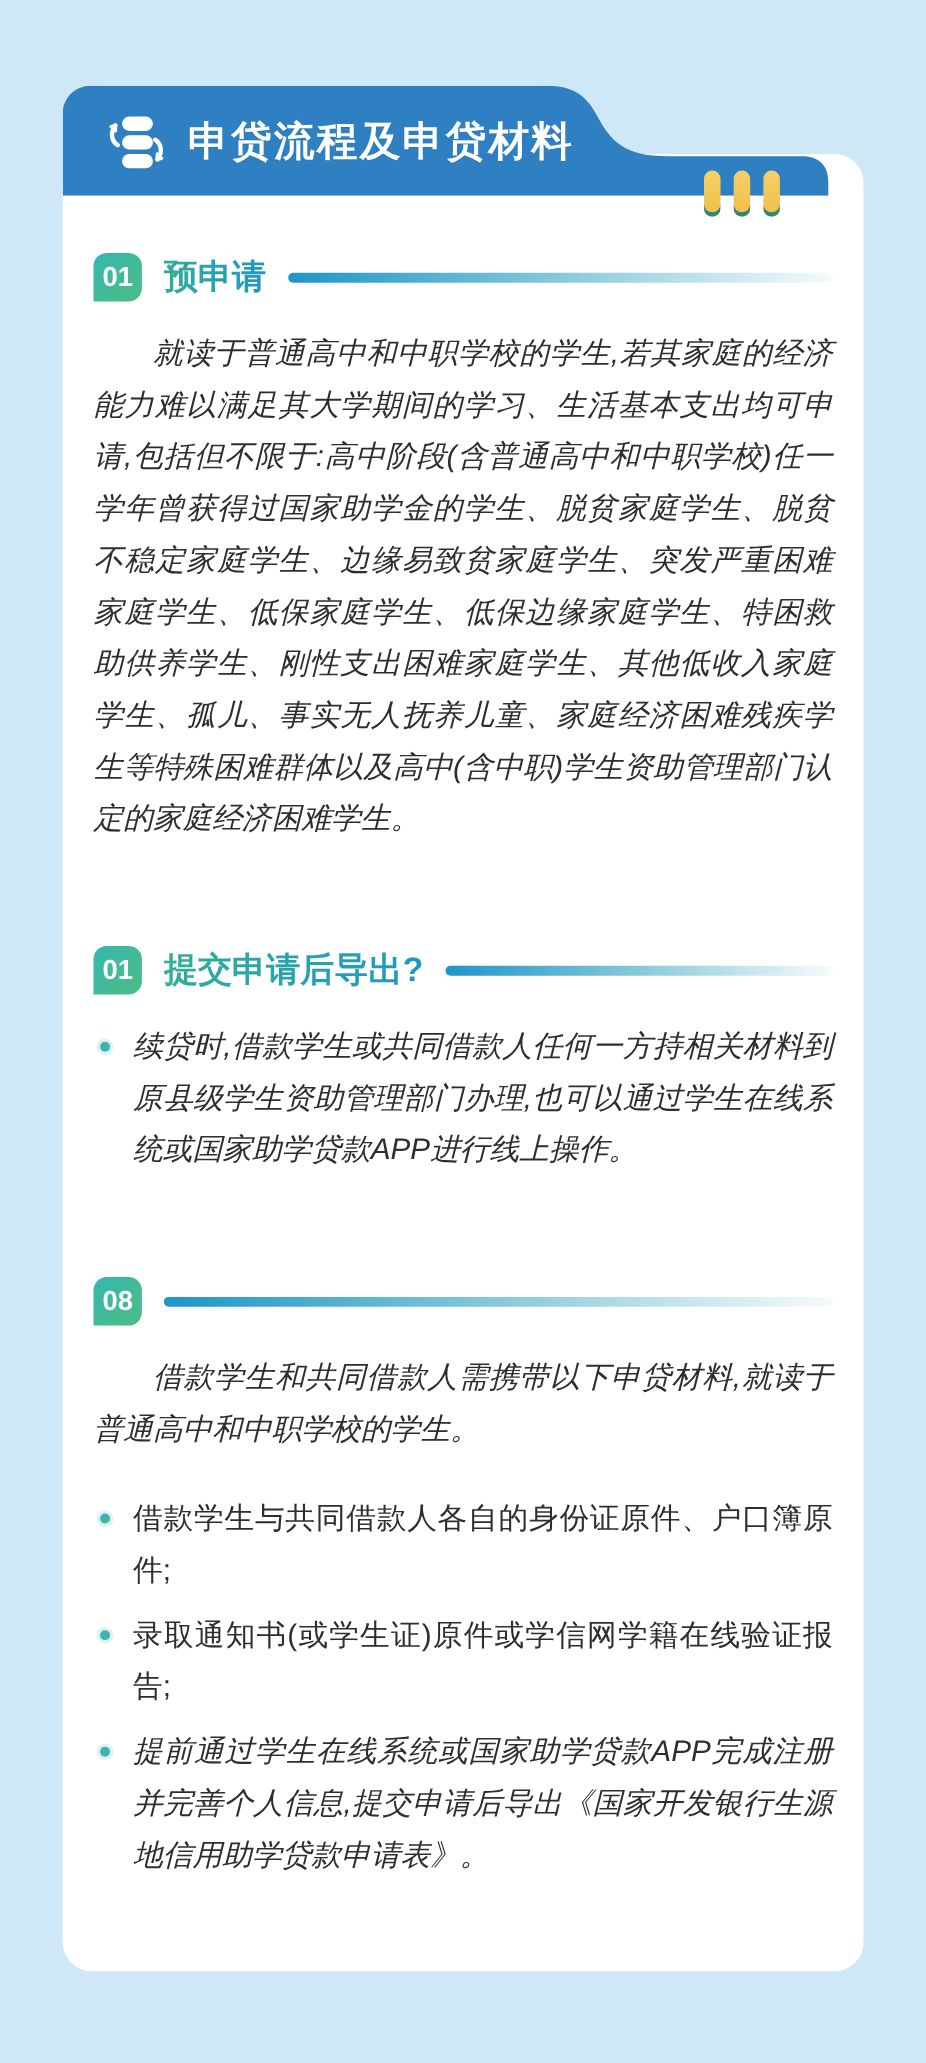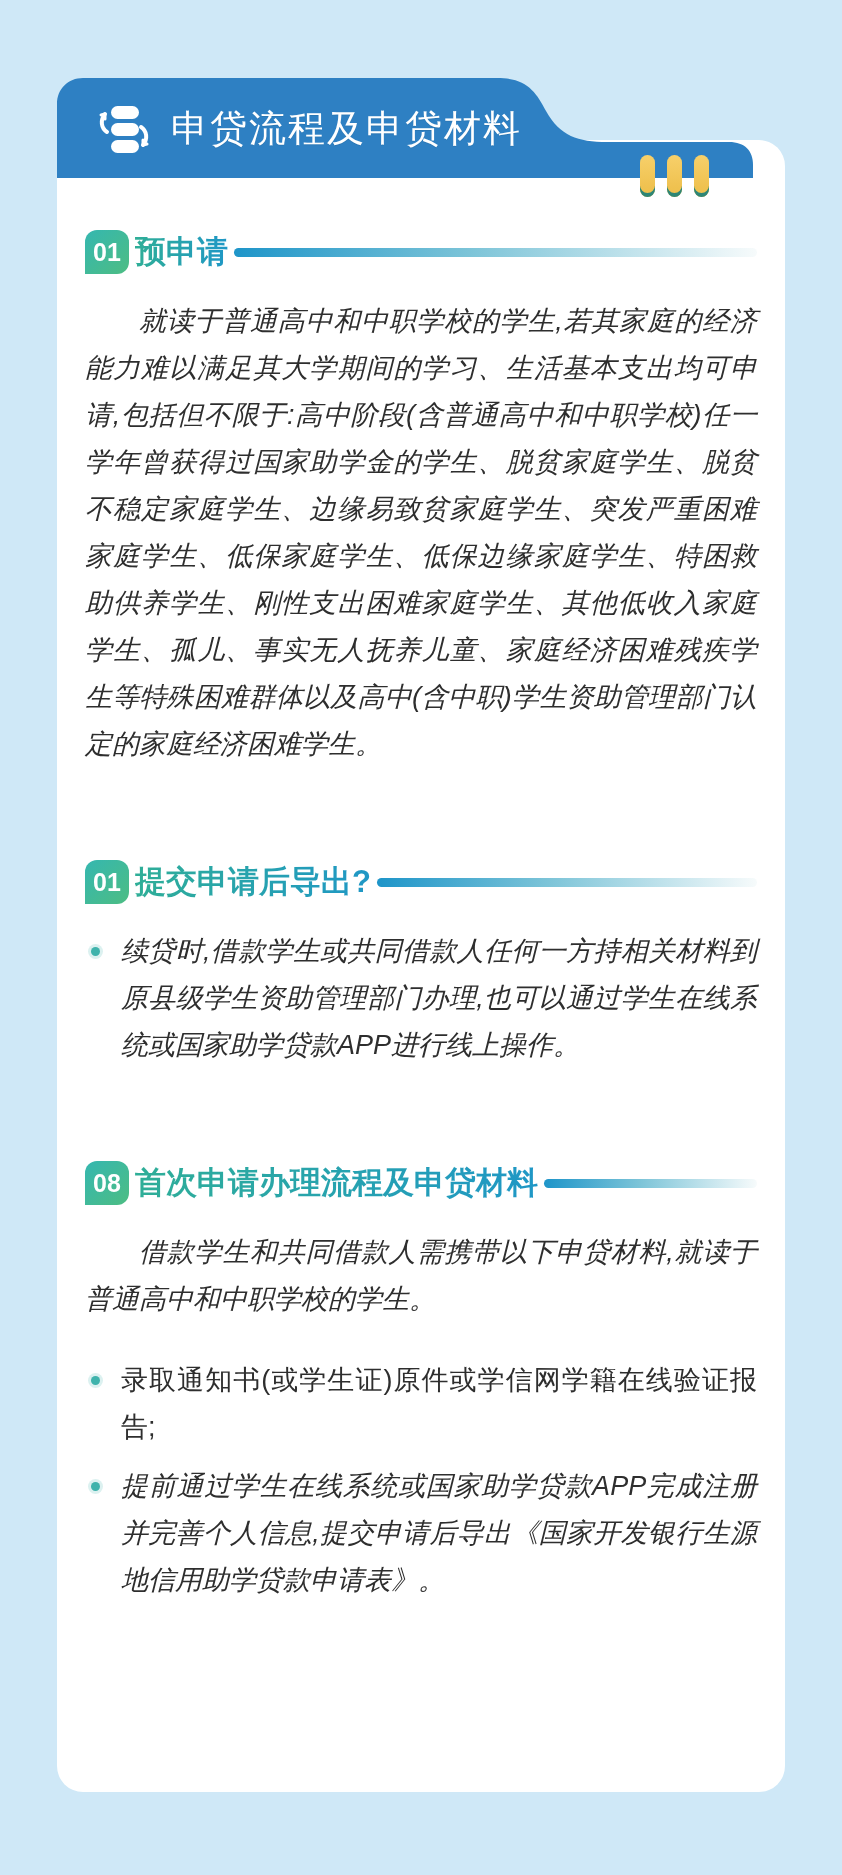--- a/index.html
+++ b/index.html
@@ -42,21 +42,21 @@
     left: 38px; top: 14px;
     height: 74px;
     display: flex;
     align-items: center;
     gap: 18px;
     z-index: 4;
   }
   .banner-title {
     color: #ffffff;
     font-size: 37px;
-    font-weight: normal;
+    font-weight: bold;
     letter-spacing: 2px;
     text-shadow: 0 1px 0 rgba(0,0,0,0.08);
     white-space: nowrap;
   }
   .pins {
     position: absolute;
     left: 640px;
     top: 155px;
     display: flex;
     gap: 12px;
@@ -67,21 +67,21 @@
     height: 42px;
     background: linear-gradient(180deg, #f7d06a 0%, #efc14f 80%);
     border-radius: 8px;
     box-shadow: inset 0 -4px 0 #2e8676;
   }
   .section { margin-bottom: 92px; }
   .section:last-child { margin-bottom: 0; }
   .section-head {
     display: flex;
     align-items: center;
-    gap: 6px;
+    gap: 20px;
     margin-bottom: 24px;
   }
   .badge {
     flex: 0 0 auto;
     width: 44px;
     height: 44px;
     border-radius: 12px 12px 12px 0;
     background: linear-gradient(135deg, #35b7b0 0%, #4dbd83 100%);
     color: #ffffff;
     font-size: 25px;
@@ -183,24 +183,24 @@
       <div class="divider"></div>
     </div>
     <ul class="bullets">
       <li><span class="dot"></span><span>续贷时,借款学生或共同借款人任何一方持相关材料到原县级学生资助管理部门办理,也可以通过学生在线系统或国家助学贷款APP进行线上操作。</span></li>
     </ul>
   </div>
 
   <div class="section">
     <div class="section-head">
       <div class="badge">08</div>
-      <div class="section-title">首次申请办理流程及申贷材料</div>
       <div class="divider"></div>
     </div>
     <p class="para s03-intro">借款学生和共同借款人需携带以下申贷材料,就读于普通高中和中职学校的学生。</p>
     <ul class="bullets">
+      <li><span class="dot"></span><span>借款学生与共同借款人各自的身份证原件、户口簿原件;</span></li>
       <li><span class="dot"></span><span>录取通知书(或学生证)原件或学信网学籍在线验证报告;</span></li>
       <li><span class="dot"></span><span>提前通过学生在线系统或国家助学贷款APP完成注册并完善个人信息,提交申请后导出《国家开发银行生源地信用助学贷款申请表》。</span></li>
 
     </ul>
   </div>
 
 </div>
 
 </body></html>

